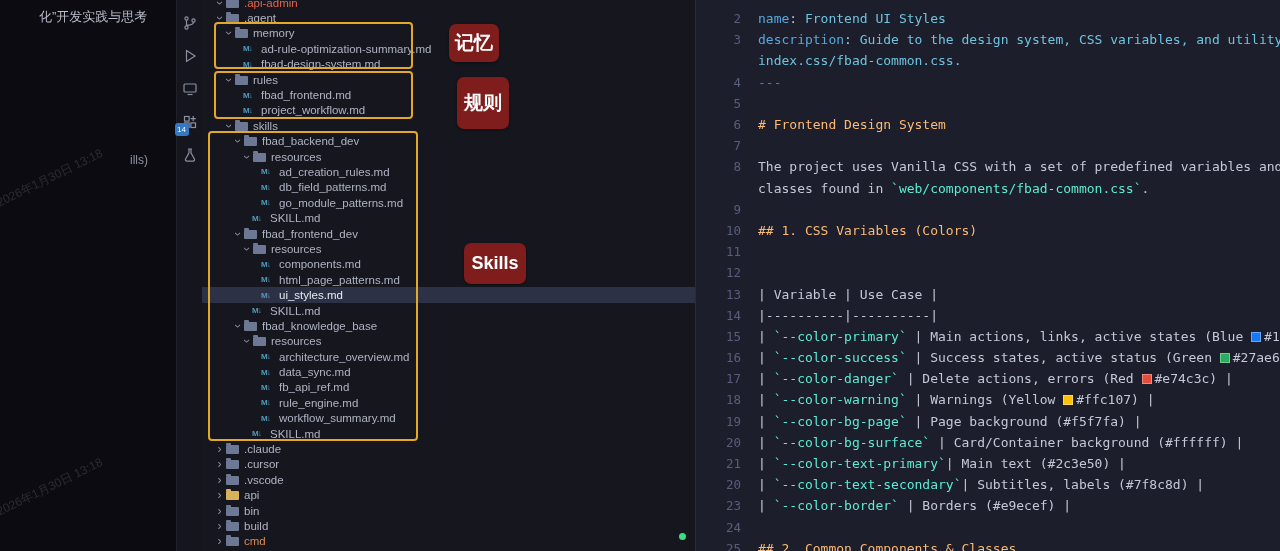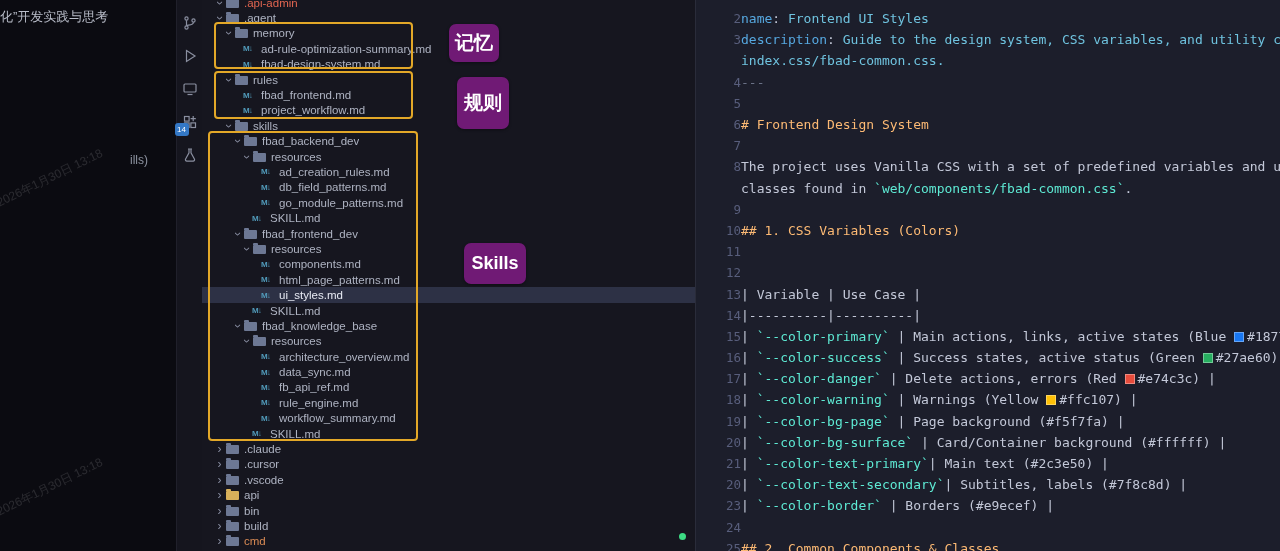--- a/index.html
+++ b/index.html
@@ -5,21 +5,21 @@
   * { margin:0; padding:0; box-sizing:border-box; }
   html,body { width:1280px; height:551px; overflow:hidden; }
   body {
     position:relative;
     background:#0b0b11;
     font-family:"Liberation Sans", sans-serif;
   }
 
   
   .wm { position:absolute; color:#aeb2bf; white-space:nowrap; }
-  .wm-title { left:0; top:8px; font-size:13px; color:#b9bdc9; }
+  .wm-title { left:0; top:8px; font-size:13px; color:#b9bdc9;padding-left:39px; }
   .wm-frag { left:130px; top:153px; font-size:12px; color:#8d93a0; }
   .wm-date { font-size:12px; color:rgba(255,255,255,0.13); transform:rotate(-26deg); transform-origin:left top; }
   .wm-date1 { left:-6px; top:196px; }
   .wm-date2 { left:-6px; top:505px; }
 
   
   .activity-bar {
     position:absolute; left:176px; top:0; width:26px; height:551px;
     background:#15151e; border-left:1px solid #20202b;
     display:flex; flex-direction:column; align-items:center;
@@ -73,39 +73,39 @@
 
   
   .hl-box {
     position:absolute; border:2px solid #e3a828; border-radius:4px;
     z-index:5; pointer-events:none;
   }
   .box-memory { left:214px; top:22px;  width:199px; height:47px; }
   .box-rules  { left:214px; top:71px;  width:199px; height:48px; }
   .box-skills { left:208px; top:131px; width:210px; height:310px; }
   .sticker {
-    position:absolute; z-index:6; background:#701a75; color:#ffffff;
+    position:absolute; z-index:6; background:#7f1d1d; color:#ffffff;
     font-weight:bold; font-size:19px; border-radius:7px;
     display:flex; align-items:center; justify-content:center;
     box-shadow:0 1px 3px rgba(0,0,0,0.4);
   }
   .sticker-memory { left:449px; top:24px;  width:50px; height:38px; }
   .sticker-rules  { left:457px; top:77px;  width:52px; height:52px; }
   .sticker-skills { left:464px; top:243px; width:62px; height:41px; font-size:18px; }
 
   
   .editor {
     position:absolute; left:695px; top:0; width:585px; height:551px;
     background:#1c1e2b; border-left:1px solid #2a2c3a; overflow:hidden; z-index:1;
     font-family:"DejaVu Sans Mono", monospace; font-size:13px;
   }
   .code { position:absolute; top:8px; left:0; right:0; }
   .code-line { display:flex; height:21.2px; align-items:center; white-space:pre; }
   .lnum { width:45px; flex:none; text-align:right; color:#585e7c; font-size:12.5px; }
-  .lcontent { white-space:pre; }
+  .lcontent { margin-left:17px; white-space:pre; }
   .tok-key     { color:#56a8e0; }
   .tok-val     { color:#6fc3df; }
   .tok-heading { color:#fdba74; }
   .tok-plain   { color:#c3c8d8; }
   .tok-code    { color:#5eead4; }
   .tok-gray    { color:#6a7186; }
   .swatch {
     display:inline-block; width:10px; height:10px; margin:0 3px 0 0;
     border:1px solid rgba(255,255,255,0.35); vertical-align:-1px;
   }

